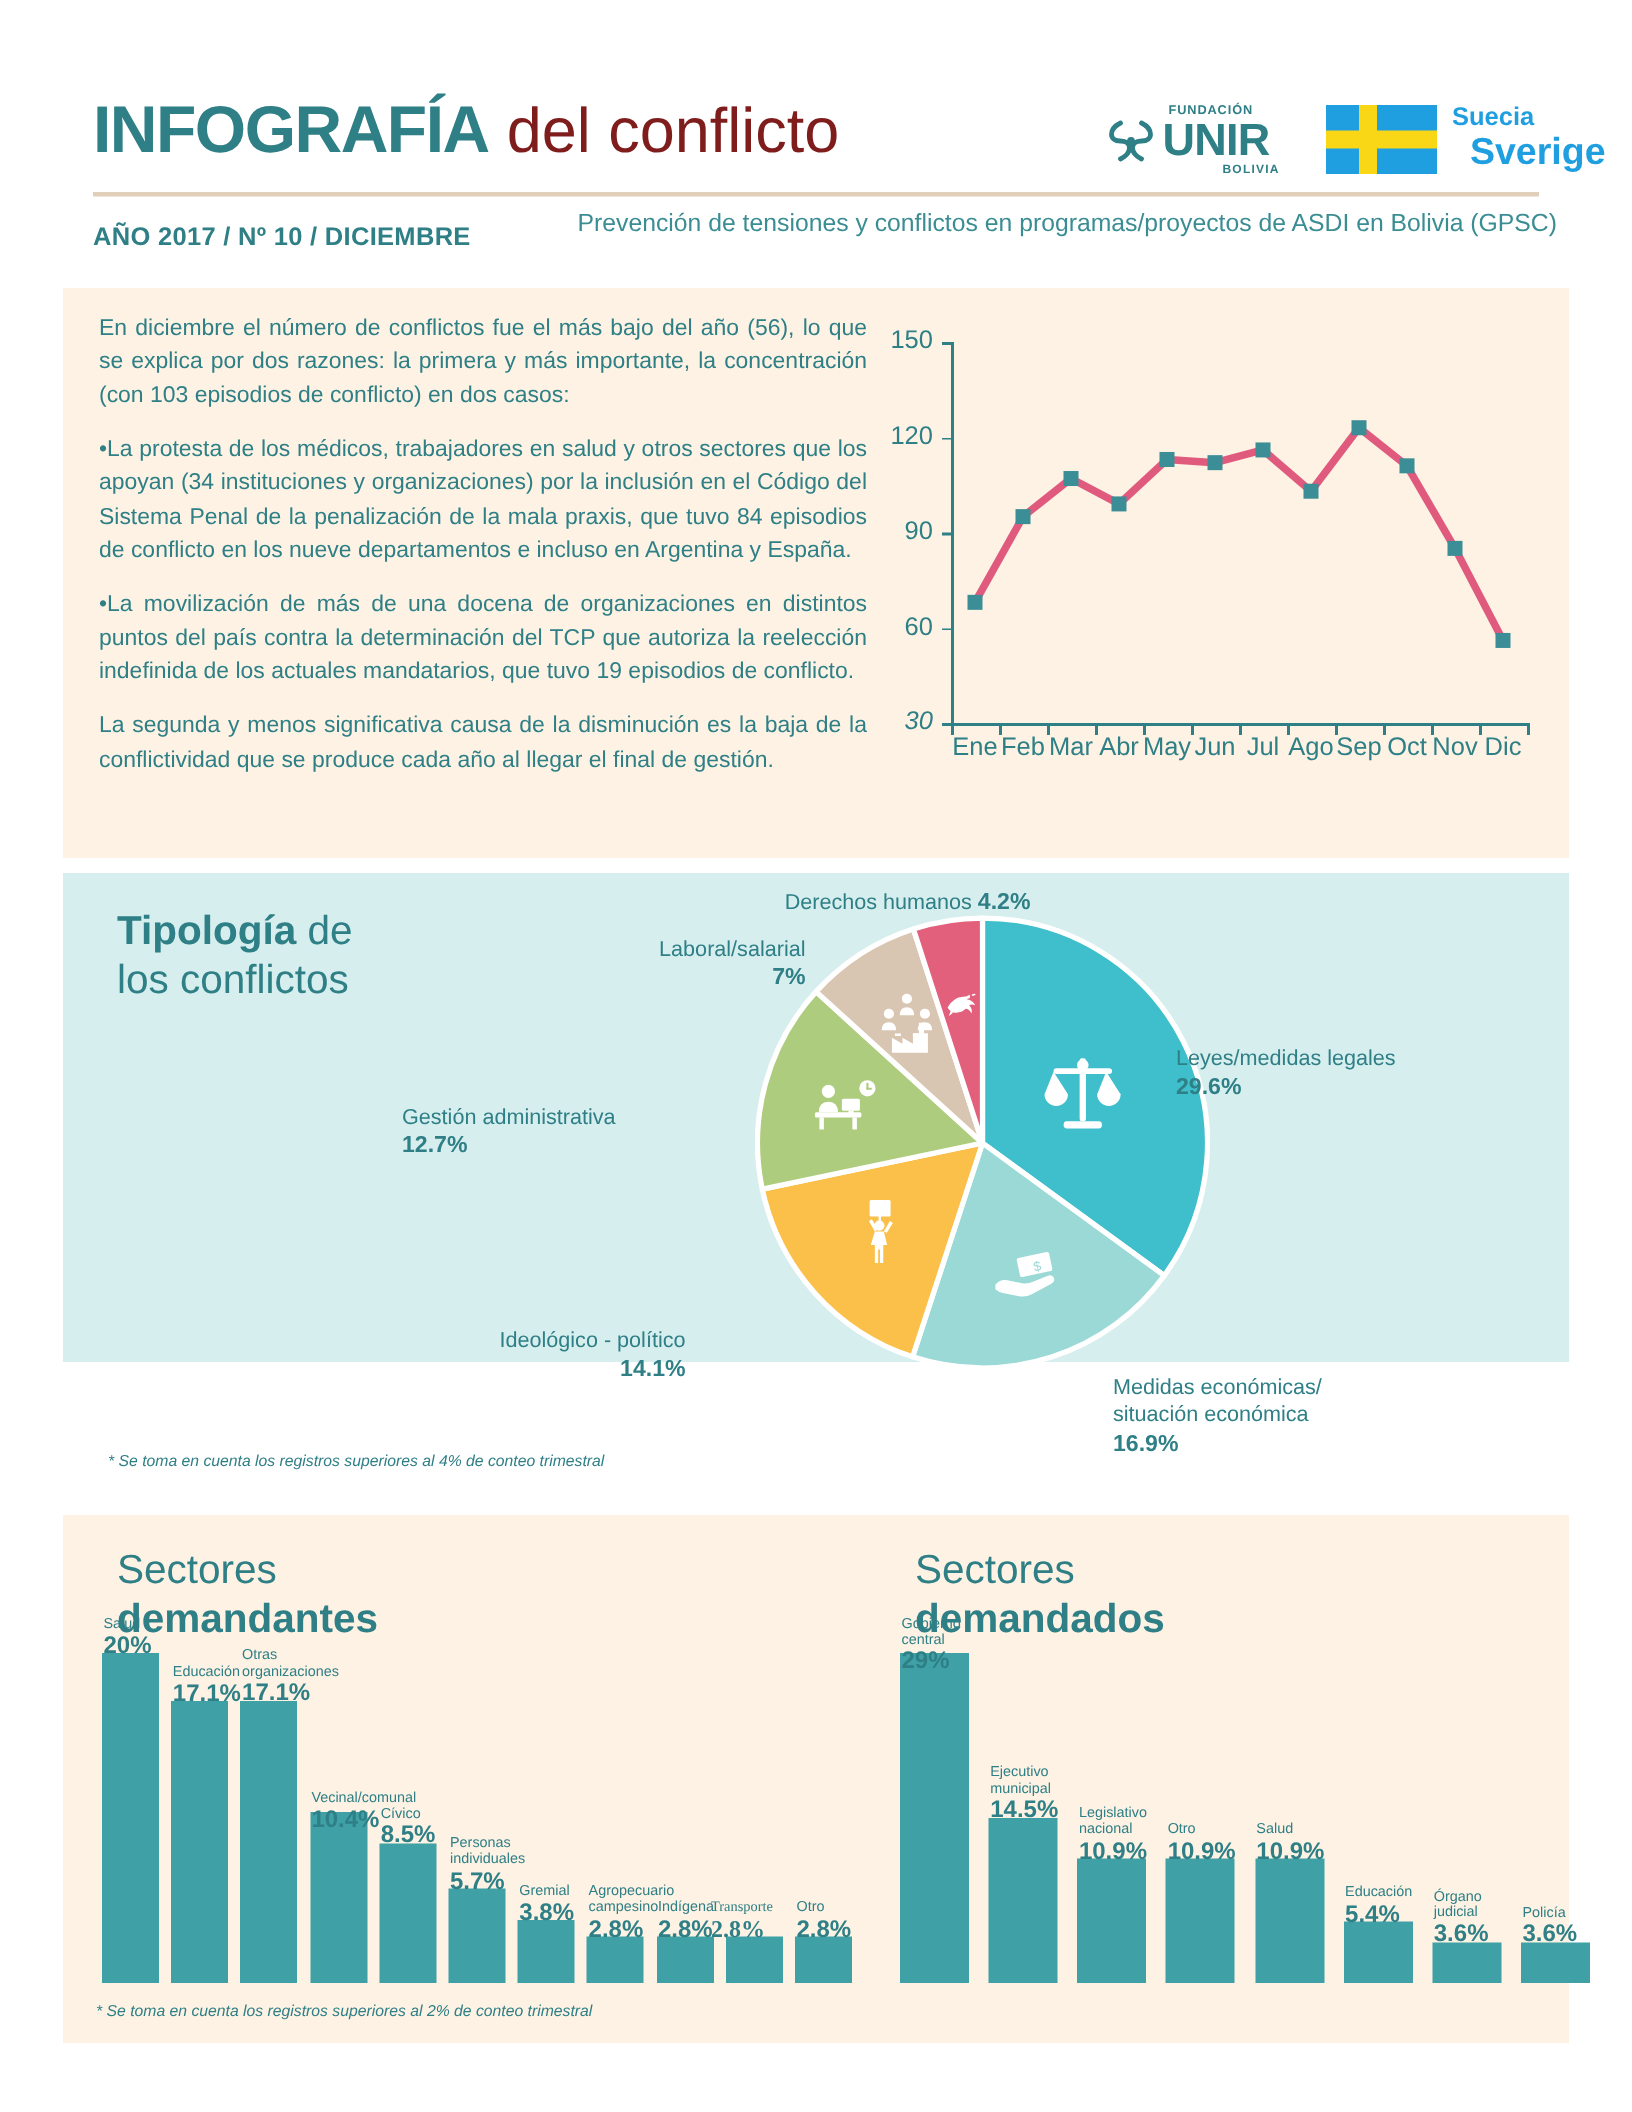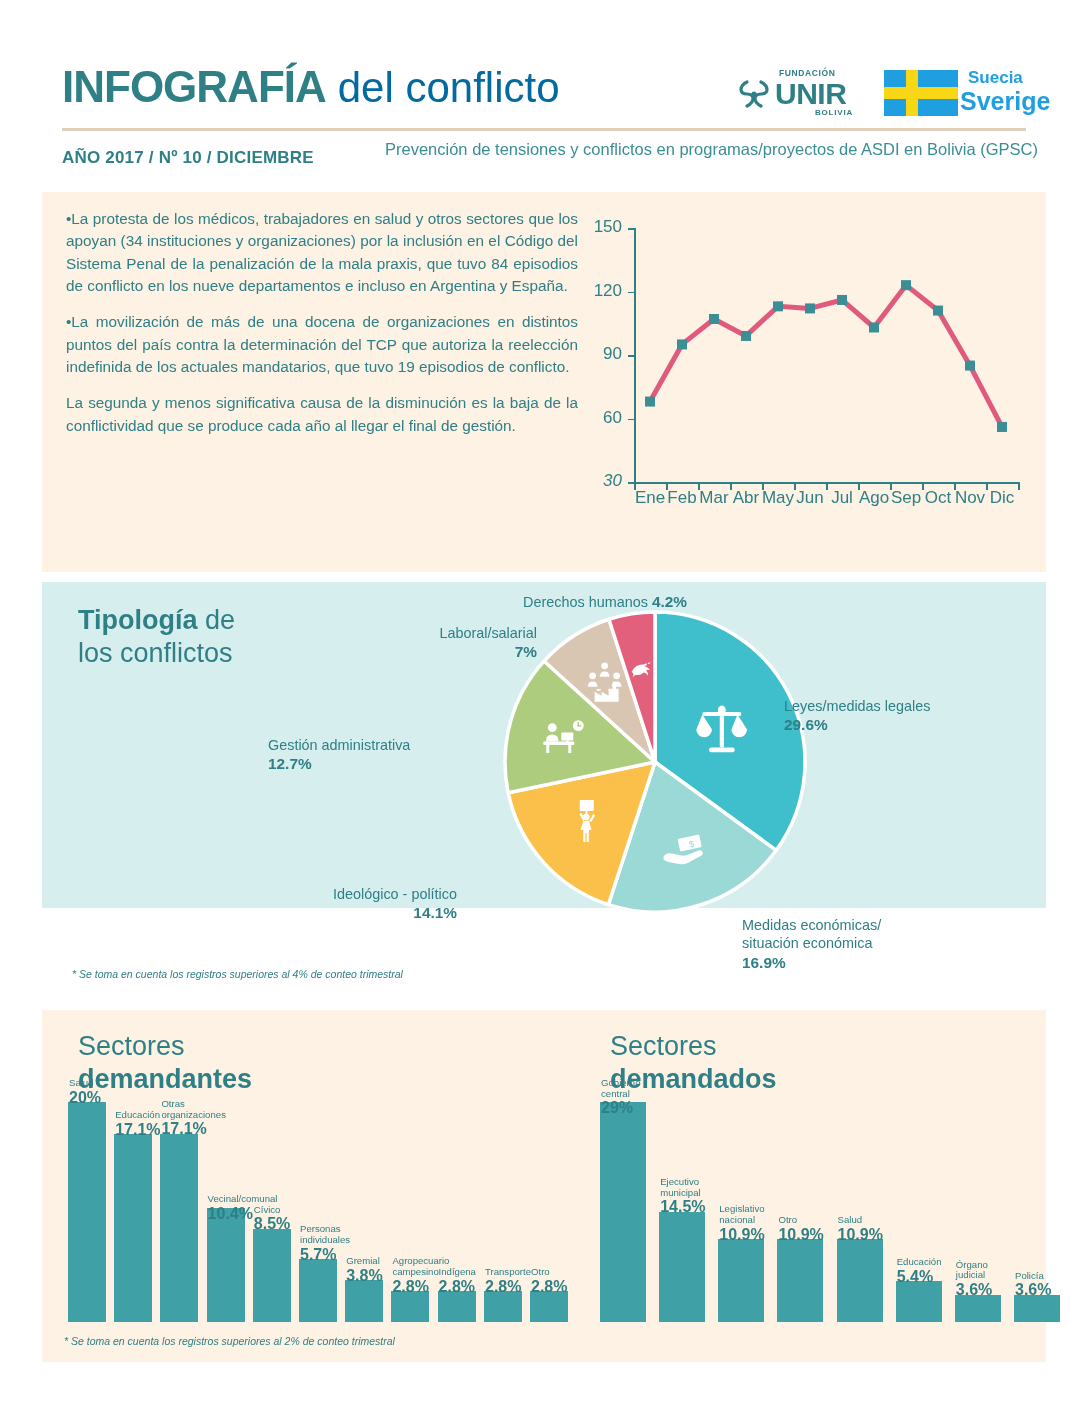--- a/index.html
+++ b/index.html
@@ -11,41 +11,41 @@
   .page { position: relative; width: 1088px; height: 1408px; background:#fff; overflow:hidden; }
 
   
   .header { position:absolute; left:0; top:0; width:1088px; height:190px; }
   .title-block { position:absolute; left:62px; top:62px; }
   .title-main {
     font-size:44px; font-weight:bold; letter-spacing:-1px;
     color:#2e7f86; display:inline-block; vertical-align:baseline;
   }
   .title-sub {
-    font-size:42px; font-weight:300; color:#0369a1;
+    font-size:42px; font-weight:300; color:#7f1d1d;
     display:inline-block; vertical-align:baseline; margin-left:12px;
   }
   .rule { position:absolute; left:62px; top:128px; width:964px; height:3px; background:#e0cfbb; }
 
   .issue { position:absolute; left:62px; top:148px; font-size:17px; font-weight:bold; color:#2e7f86; letter-spacing:.2px;}
   .program { position:absolute; right:50px; top:138px; text-align:right; color:#3b8d94; font-size:16.5px; line-height:1.45; }
 
   
   .logo-unir { position:absolute; left:735px; top:64px; width:120px; height:58px; }
   .logo-unir .mark { position:absolute; left:0; top:10px; width:40px; height:40px; }
   .logo-unir .fund { position:absolute; left:44px; top:4px; font-size:8.5px; font-weight:bold; color:#2e7f86; letter-spacing:.6px;}
   .logo-unir .unir { position:absolute; left:40px; top:13px; font-size:30px; font-weight:bold; color:#2e7f86; letter-spacing:-.5px;}
   .logo-unir .bol  { position:absolute; left:80px; top:44px; font-size:8px; font-weight:bold; color:#2e7f86; letter-spacing:.8px;}
 
   .logo-suecia { position:absolute; left:884px; top:66px; width:160px; height:56px; }
   .flag { position:absolute; left:0; top:4px; width:74px; height:46px; background:#1f9fe0; }
   .flag .vbar { position:absolute; left:22px; top:0; width:12px; height:46px; background:#f9d616; }
   .flag .hbar { position:absolute; left:0; top:17px; width:74px; height:12px; background:#f9d616; }
   .suecia { position:absolute; left:84px; top:2px; font-size:17px; color:#1f9fe0; font-weight:600;}
-  .sverige { position:absolute; left:76px; top:21px; font-size:25px; color:#1f9fe0; font-weight:bold;}
+  .sverige { position:absolute; left:96px; top:21px; font-size:25px; color:#1f9fe0; font-weight:bold;}
 
   
   .sec1 { position:absolute; left:42px; top:192px; width:1004px; height:380px; background:#fdf2e3; }
   .body-text { position:absolute; left:24px; top:16px; width:512px; color:#2e7f86; font-size:15.3px; line-height:1.46; text-align:justify; }
   .body-text p { margin-bottom:14px; }
   .body-text p:last-child { margin-bottom:0; }
 
   .linechart { position:absolute; left:546px; top:30px; width:440px; height:310px; }
   .lc-ylab { position:absolute; font-size:17px; color:#2e7f86; text-align:right; width:34px; }
   .lc-xlab { position:absolute; font-size:17px; color:#2e7f86; text-align:center; width:44px; top:266px; }
@@ -113,20 +113,21 @@
         <div class="vbar"></div>
         <div class="hbar"></div>
       </div>
       <div class="suecia">Suecia</div>
       <div class="sverige">Sverige</div>
     </div>
   </div>
 
   <div class="sec1">
     <div class="body-text">
+      <p>En diciembre el número de conflictos fue el más bajo del año (56), lo que se explica por dos razones: la primera y más importante, la concentración (con 103 episodios de conflicto) en dos casos:</p>
       <p>•La protesta de los médicos, trabajadores en salud y otros sectores que los apoyan (34 instituciones y organizaciones) por la inclusión en el Código del Sistema Penal de la penalización de la mala praxis, que tuvo 84 episodios de conflicto en los nueve departamentos e incluso en Argentina y España.</p>
       <p>•La movilización de más de una docena de organizaciones en distintos puntos del país contra la determinación del TCP que autoriza la reelección indefinida de los actuales mandatarios, que tuvo 19 episodios de conflicto.</p>
       <p>La segunda y menos significativa causa de la disminución es la baja de la conflictividad que se produce cada año al llegar el final de gestión.</p>
     </div>
 
     <div class="linechart" id="linechart">
       <div class="lc-axis"></div>
       <div class="lc-xaxis"></div>
       <svg id="lc-svg" width="440" height="310" style="position:absolute;left:0;top:0;">
           <polyline points="62,179.56666666666666 94,122.41666666666669 126,97.01666666666665 158,113.95000000000002 190,84.31666666666666 222,86.43333333333334 254,77.96666666666667 286,105.48333333333335 318,63.150000000000006 350,88.54999999999998 382,143.58333333333334 414,204.96666666666667" fill="none" stroke="#e05a7e" stroke-width="5" stroke-linejoin="round" stroke-linecap="round"></polyline>
@@ -310,21 +311,21 @@
         <div class="blab" style="left: 185.8px; width: 60px; top: 102.5px;"><span>Cívico</span><br><b>8.5%</b></div>
         <div class="bar" style="left: 231px; width: 38px; height: 62.7px; background: rgb(63, 160, 166);"></div>
         <div class="blab" style="left: 232px; width: 60px; top: 122.3px;"><span>Personas<br>individuales</span><br><b>5.7%</b></div>
         <div class="bar" style="left: 277.2px; width: 38px; height: 41.8px; background: rgb(63, 160, 166);"></div>
         <div class="blab" style="left: 278.2px; width: 60px; top: 154.2px;"><span>Gremial</span><br><b>3.8%</b></div>
         <div class="bar" style="left: 323.4px; width: 38px; height: 30.8px; background: rgb(63, 160, 166);"></div>
         <div class="blab" style="left: 324.4px; width: 60px; top: 154.2px;"><span>Agropecuario<br>campesino</span><br><b>2.8%</b></div>
         <div class="bar" style="left: 369.6px; width: 38px; height: 30.8px; background: rgb(63, 160, 166);"></div>
         <div class="blab" style="left: 370.6px; width: 60px; top: 165.2px;"><span>Indígena</span><br><b>2.8%</b></div>
         <div class="bar" style="left: 415.8px; width: 38px; height: 30.8px; background: rgb(63, 160, 166);"></div>
-        <div class="blab" style="left: 417px; width: 60px; top: 165.2px;"><span>Transporte</span><br><b>2.8%</b></div>
+        <div class="blab" style="left: 406px; width: 60px; top: 165.2px; font-family: Liberation Serif, serif;"><span>Transporte</span><br><b>2.8%</b></div>
         <div class="bar" style="left: 462px; width: 38px; height: 30.8px; background: rgb(63, 160, 166);"></div>
         <div class="blab" style="left: 463px; width: 60px; top: 165.2px;"><span>Otro</span><br><b>2.8%</b></div>
       </div>
     <div class="bchart bc-right" id="bars-right">
         <div class="bar" style="left: 0px; width: 46px; height: 220px; background: rgb(63, 160, 166);"></div>
         <div class="blab" style="left: 1px; width: 62px; top: -24px;"><span>Gobierno central</span><br><b>29%</b></div>
         <div class="bar" style="left: 59.1429px; width: 46px; height: 110px; background: rgb(63, 160, 166);"></div>
         <div class="blab" style="left: 60.1429px; width: 62px; top: 75px;"><span>Ejecutivo<br>municipal</span><br><b>14.5%</b></div>
         <div class="bar" style="left: 118.286px; width: 46px; height: 82.6897px; background: rgb(63, 160, 166);"></div>
         <div class="blab" style="left: 119.286px; width: 62px; top: 102.31px;"><span>Legislativo<br>nacional</span><br><b>10.9%</b></div>

